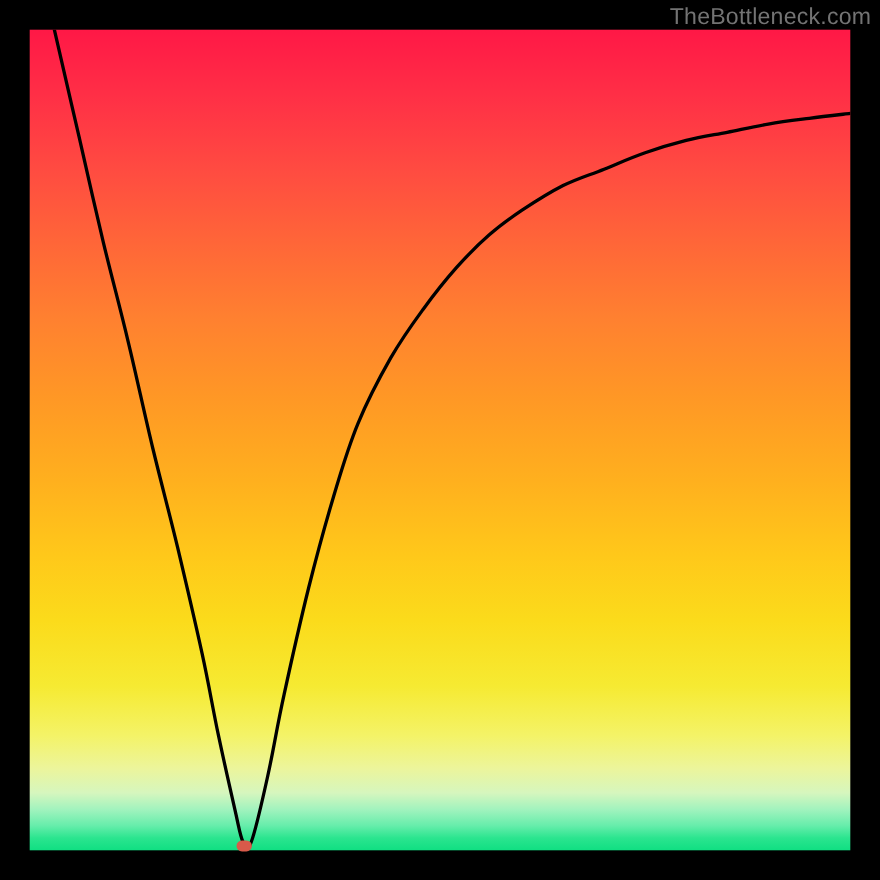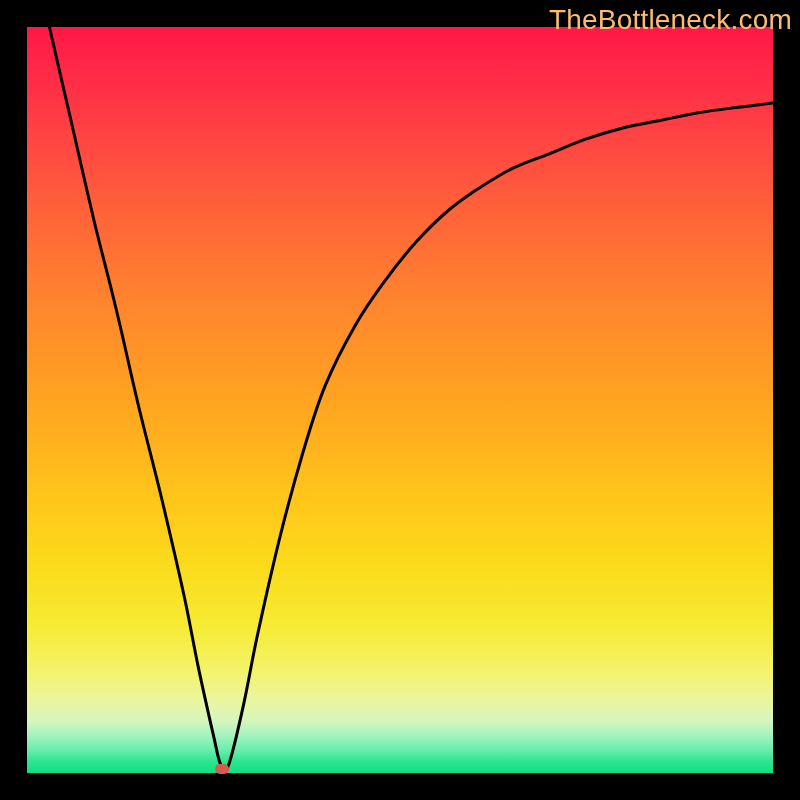--- a/index.html
+++ b/index.html
@@ -57,22 +57,22 @@
     width: 14px;
     height: 10px;
     background: #d95a4a;
     border-radius: 5px;
     transform: translate(-50%, -50%);
   }
   .watermark {
     position: absolute;
     top: 4px;
     right: 8px;
-    color: #fdba74;
-    font-size: 28px;
+    color: #737373;
+    font-size: 21px;
     font-weight: 500;
     letter-spacing: 0.2px;
   }
 </style>
 </head>
 <body>
 
 <div class="frame">
   <div class="plot">
     <svg class="curve" viewBox="0 0 746 746" preserveAspectRatio="none">

